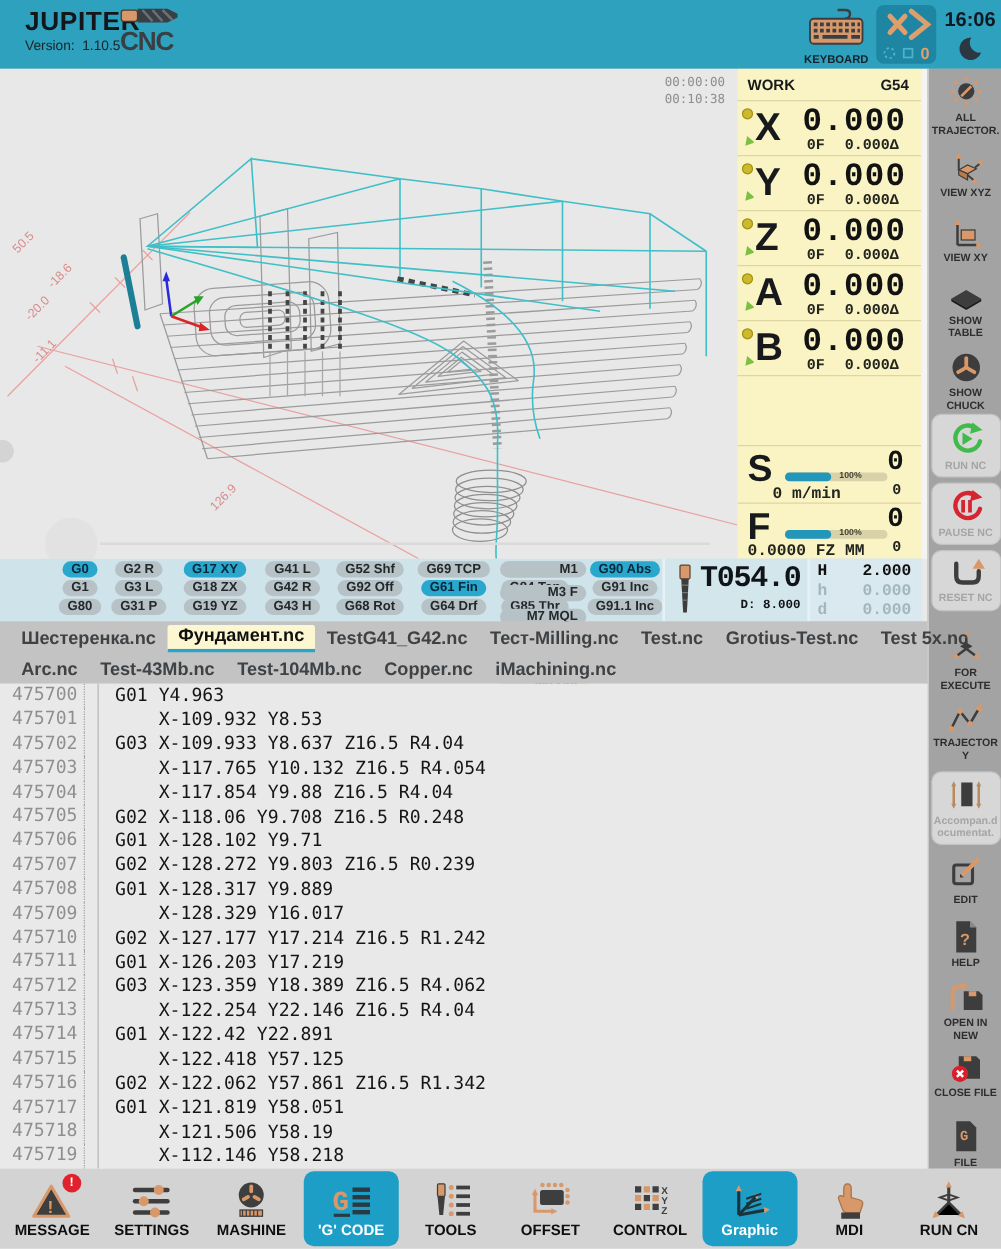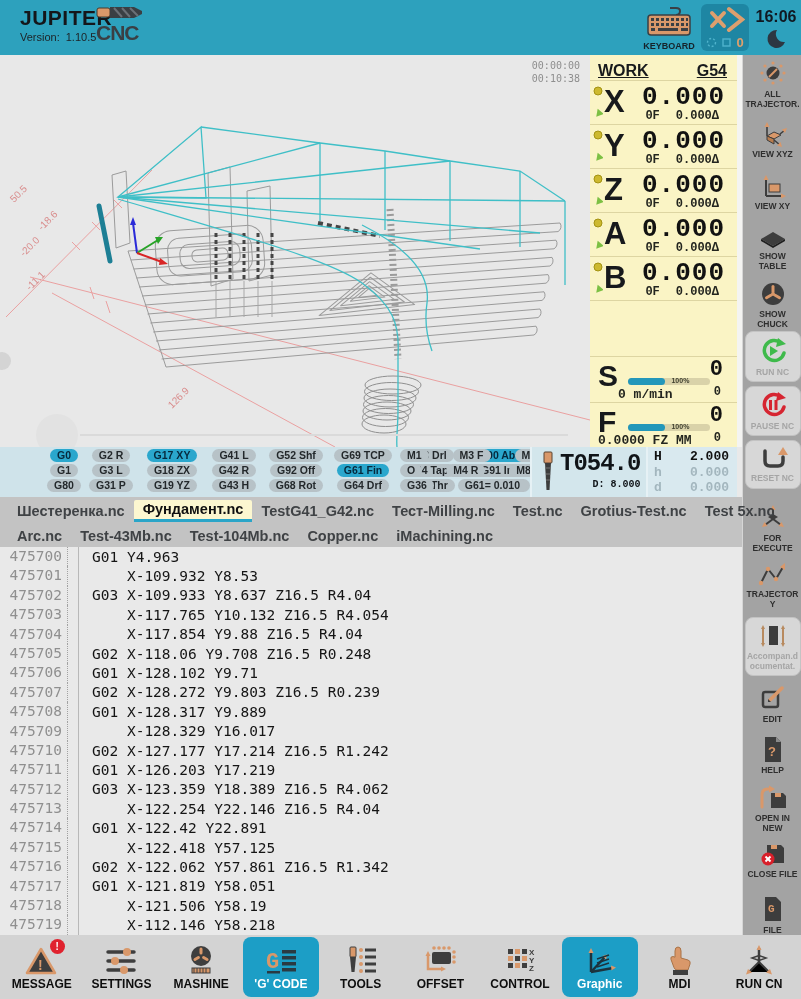--- a/index.html
+++ b/index.html
@@ -22,22 +22,22 @@
   .exit-count{color:#e0a06c;font-weight:700;font-size:13px;}
   .clock-wrap{position:absolute;left:753px;top:8px;width:46px;text-align:center;}
   .clock{font-size:16px;font-weight:700;color:#101821;}
 
   
   .viewport{left:0;top:55px;width:590px;height:392px;background:#e8e8e8;}
 
   
   .work-panel{left:590px;top:55px;width:147px;height:392px;background:#faf4c5;font-family:"Liberation Sans",sans-serif;}
   .panel-gap{left:737px;top:55px;width:5px;height:392px;background:#f4f4f2;}
-  .wp-header{height:25px;display:flex;justify-content:space-between;align-items:flex-end;
-             padding:0 10px 0 8px;font-size:16px;font-weight:700;color:#17191c;border-bottom:1px solid #ddd5a2;text-decoration:underline;}
+  .wp-header{height:25px;display:flex;justify-content:space-between;align-items:center;
+             padding:0 10px 0 8px;font-size:12px;font-weight:700;color:#17191c;border-bottom:1px solid #ddd5a2;}
   .ax-row{position:relative;height:43px;border-bottom:1px solid #ddd5a2;}
   .ax-letter{position:absolute;left:14px;top:3px;font-size:31px;font-weight:700;color:#17191c;}
   .ax-value{position:absolute;right:12px;top:1px;font-family:"Liberation Mono",monospace;font-weight:700;
             font-size:26px;color:#121212;letter-spacing:1px;}
   .ax-sub{position:absolute;right:18px;bottom:1px;font-family:"Liberation Mono",monospace;font-weight:700;
           font-size:12px;color:#23251f;}
   .ax-sub .feed{margin-right:16px;}
   .wp-spacer{height:55px;border-bottom:1px solid #ddd5a2;}
   .sf-row{position:relative;height:45px;border-bottom:1px solid #ddd5a2;}
   .sf-letter{position:absolute;left:8px;top:2px;font-size:30px;font-weight:700;color:#17191c;}
@@ -57,21 +57,21 @@
   .sb-btn{width:54px;background:#d7d7d7;border:1px solid #c3c3c3;border-radius:8px;
           display:flex;flex-direction:column;align-items:center;justify-content:center;}
   .sb-btn .sb-label{color:#a5a5a5;}
   .sb-btn.doc .sb-label{word-break:break-all;}
 
   
   .status-strip{left:0;top:447px;width:737px;height:50px;background:#cfe3ea;text-align:right;}
   #g-pills{position:absolute;left:46px;top:2px;display:flex;flex-direction:column;gap:2px;}
   #g-pills .pill-row{display:grid;grid-template-columns:36px 50px 64px 52px 64px 62px 60px 76px;gap:0 4px;justify-items:center;}
   #m-pills{position:absolute;left:400px;top:2px;display:flex;flex-direction:column;gap:2px;}
-  #m-pills .pill-row{display:flex;gap:24px;}
+  #m-pills .pill-row{display:flex;gap:6px;flex-direction:column;}
   .pill{font-size:10.5px;font-weight:700;color:#23282b;background:#b7c2c7;border-radius:8px;
         padding:0 7px;line-height:13px;height:13px;white-space:nowrap;}
   .pill.on{background:#2aa7cd;color:#06283c;}
   .tool-box{position:absolute;left:530px;top:0;width:116px;height:50px;border-left:2px solid #e6f1f5;
             background:#d3e6ec;display:flex;align-items:center;}
   .tool-texts{margin-left:4px;}
   .tool-number{font-family:"Liberation Mono",monospace;font-weight:700;font-size:24px;color:#101418;line-height:24px;letter-spacing:-1px;}
   .tool-diameter{font-family:"Liberation Mono",monospace;font-weight:700;font-size:10px;color:#101418;line-height:17px;}
   .hd-box{position:absolute;left:646px;top:0;width:91px;height:50px;border-left:2px solid #e6f1f5;
           background:#d9e9ef;display:flex;flex-direction:column;justify-content:space-evenly;padding:1px 0;box-sizing:border-box;}

